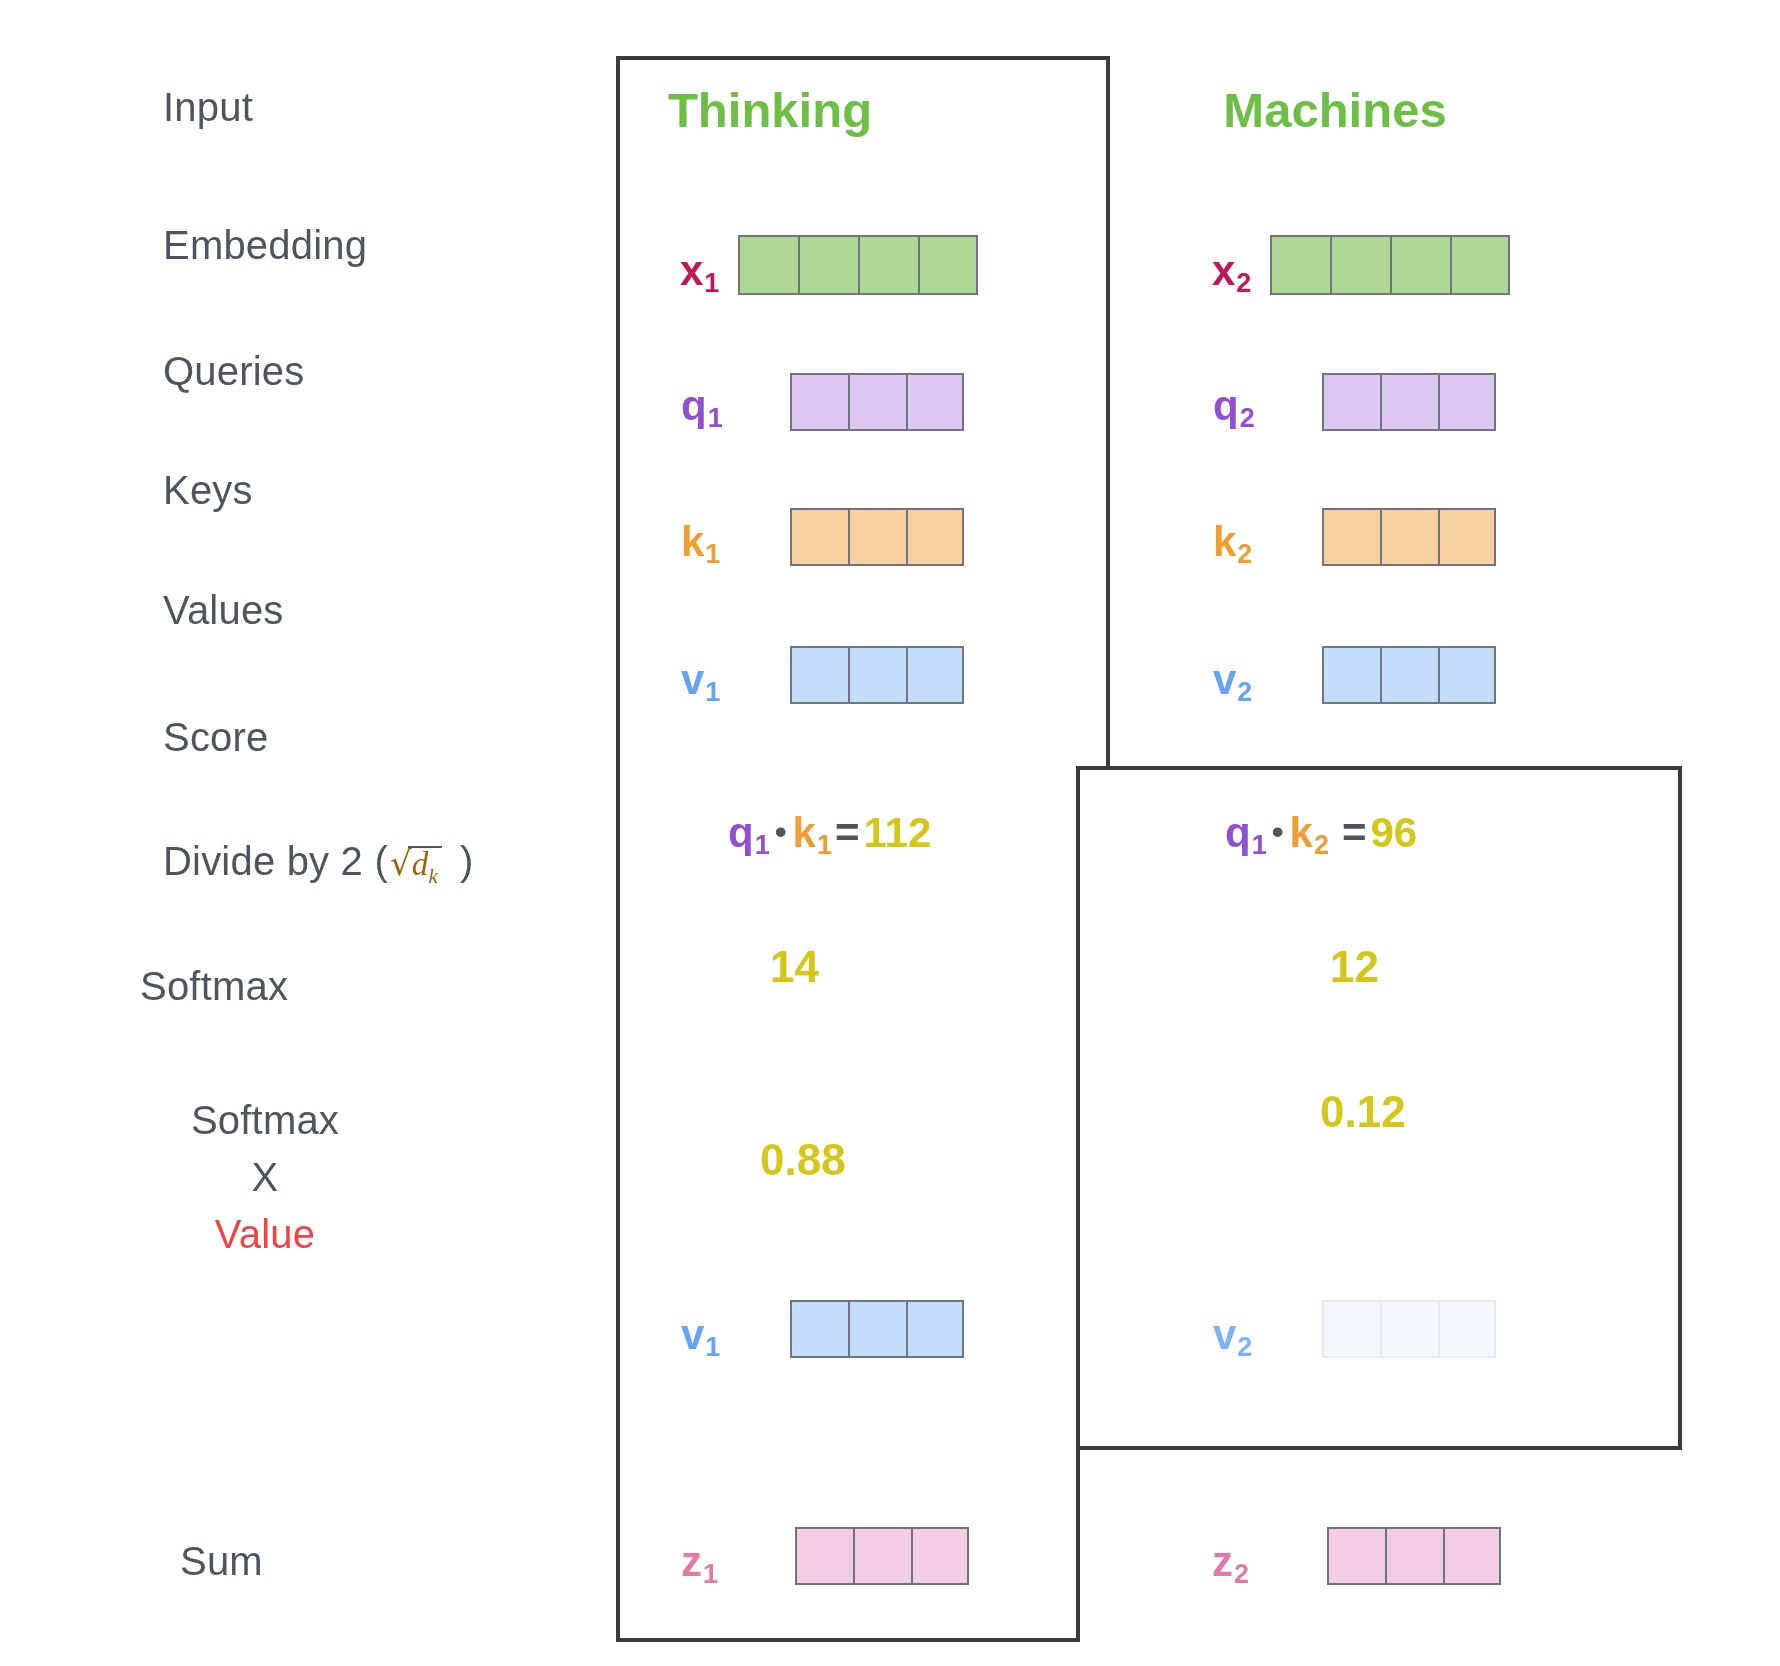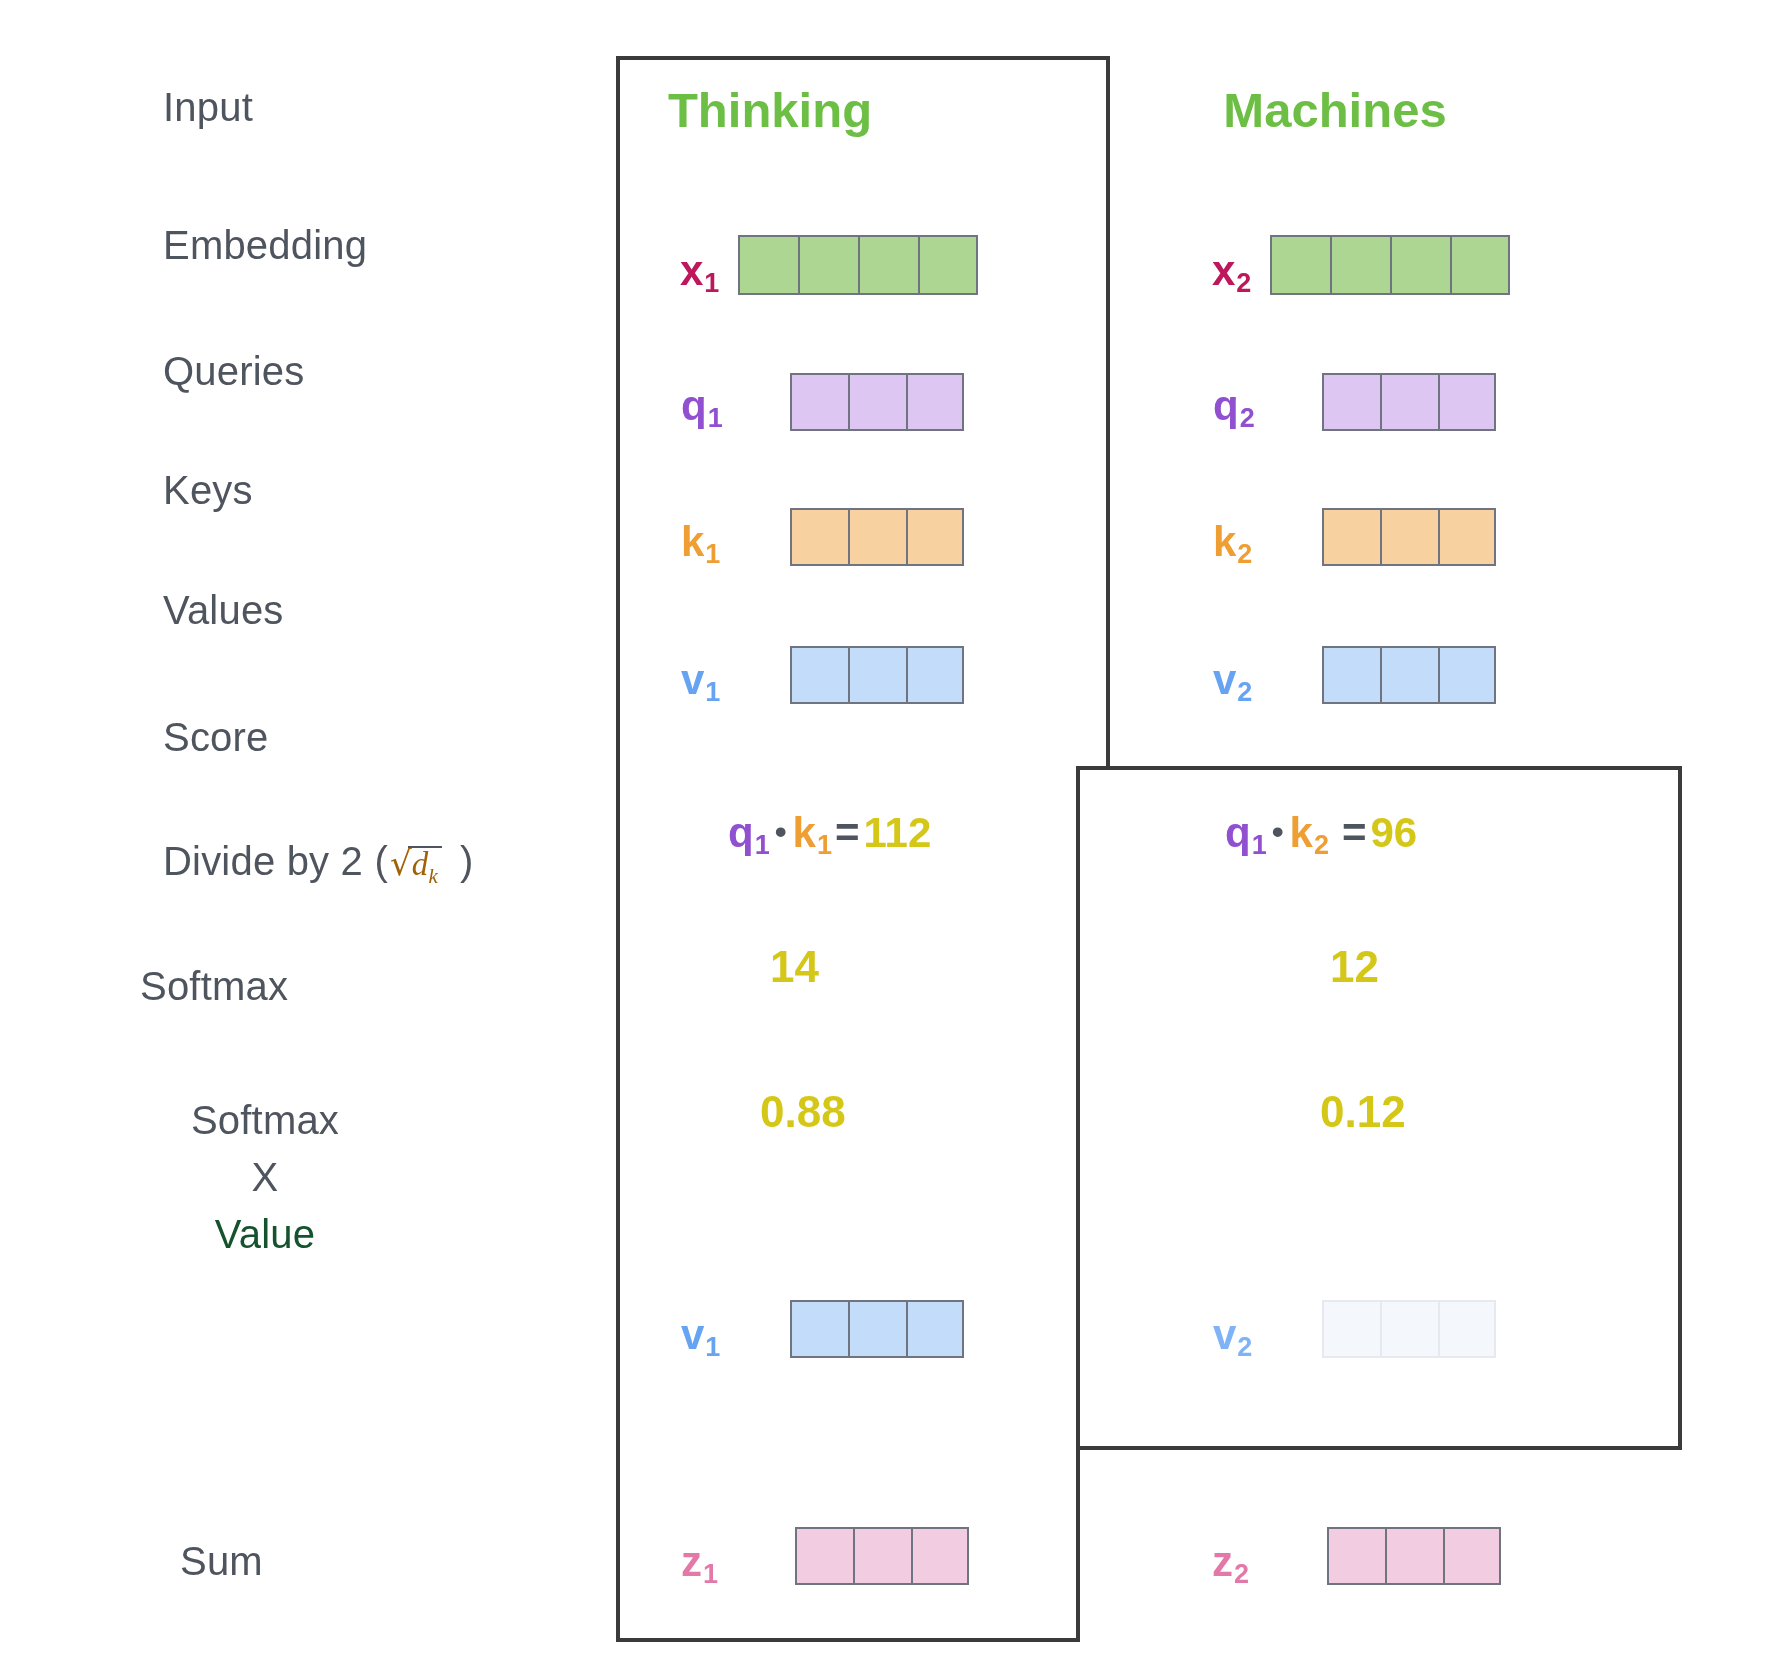--- a/index.html
+++ b/index.html
@@ -35,21 +35,21 @@
     font-size: 40px;
     font-weight: 400;
     letter-spacing: 0.2px;
     white-space: nowrap;
     line-height: 1.15;
   }
   .row-label.multi {
     text-align: center;
     line-height: 1.42;
   }
-  .label-value-blue { color: #14532d; }
+  .label-value-blue { color: #ef4444; }
 
   
   .radical {
     display: inline-block;
     position: relative;
     font-family: "Liberation Serif", serif;
     font-style: italic;
     font-size: 33px;
     color: #a16207;
     vertical-align: baseline;
@@ -267,21 +267,21 @@
     <div class="cell f-blue" style="width:58px;height:58px;"></div>
   </div>
 
   <div class="score-expr" style="left:728px; top:812px;"><span class="c-purple"><span>q</span><sub>1</sub></span><span class="op-dot">•</span><span class="c-orange"><span>k</span><sub>1</sub></span><span class="op-eq">=</span><span class="val">112</span></div>
 
   <div class="score-expr" style="left:1225px; top:812px;"><span class="c-purple"><span>q</span><sub>1</sub></span><span class="op-dot">•</span><span class="c-orange"><span>k</span><sub>2</sub></span><span class="op-eq" style="padding-left:14px;">=</span><span class="val">96</span></div>
 
   <div class="num-val" style="left:770px; top:945px; width:110px;">14</div>
   <div class="num-val" style="left:1330px; top:945px; width:110px;">12</div>
 
-  <div class="num-val" style="left:760px; top:1090px; width:140px;">0.88</div>
+  <div class="num-val" style="left:760px; top:1138px; width:140px;">0.88</div>
   <div class="num-val" style="left:1320px; top:1090px; width:140px;">0.12</div>
 
   <div class="vec-label c-blue" style="left:681px; top:1314px;"><span>v</span><sub>1</sub></div>
   <div class="cells" style="left:790px; top:1300px;">
     <div class="cell f-blue" style="width:58px;height:58px;"></div>
     <div class="cell f-blue" style="width:58px;height:58px;"></div>
     <div class="cell f-blue" style="width:58px;height:58px;"></div>
   </div>
 
   <div class="vec-label c-faded" style="left:1213px; top:1314px;"><span>v</span><sub>2</sub></div>

